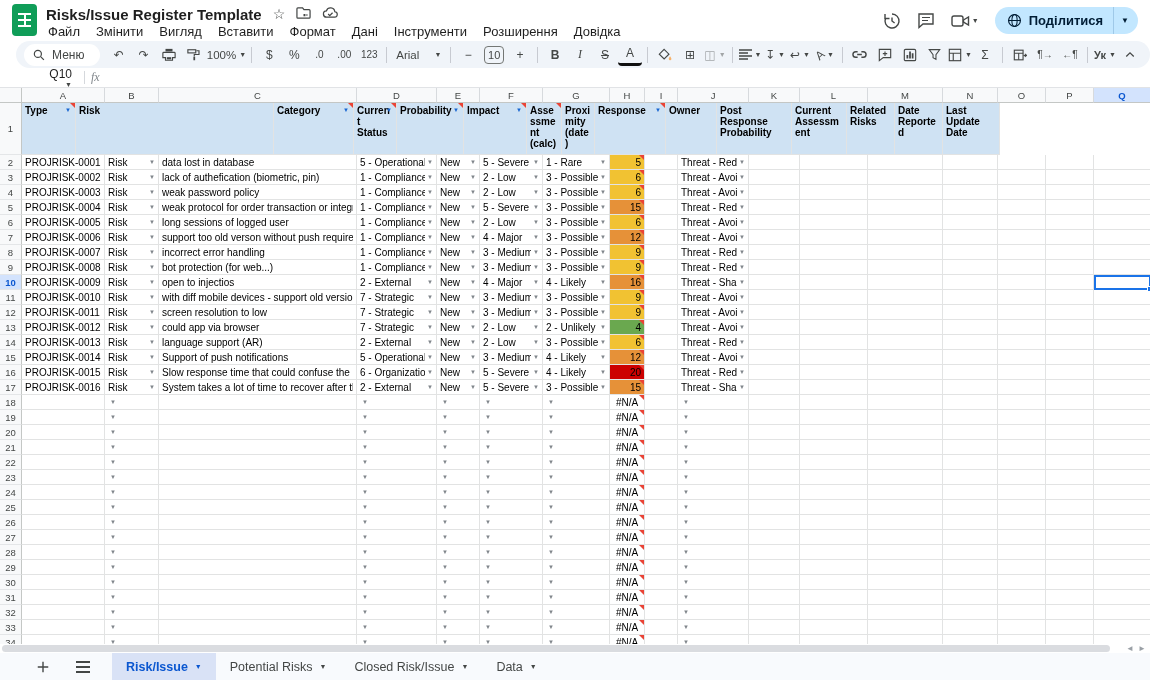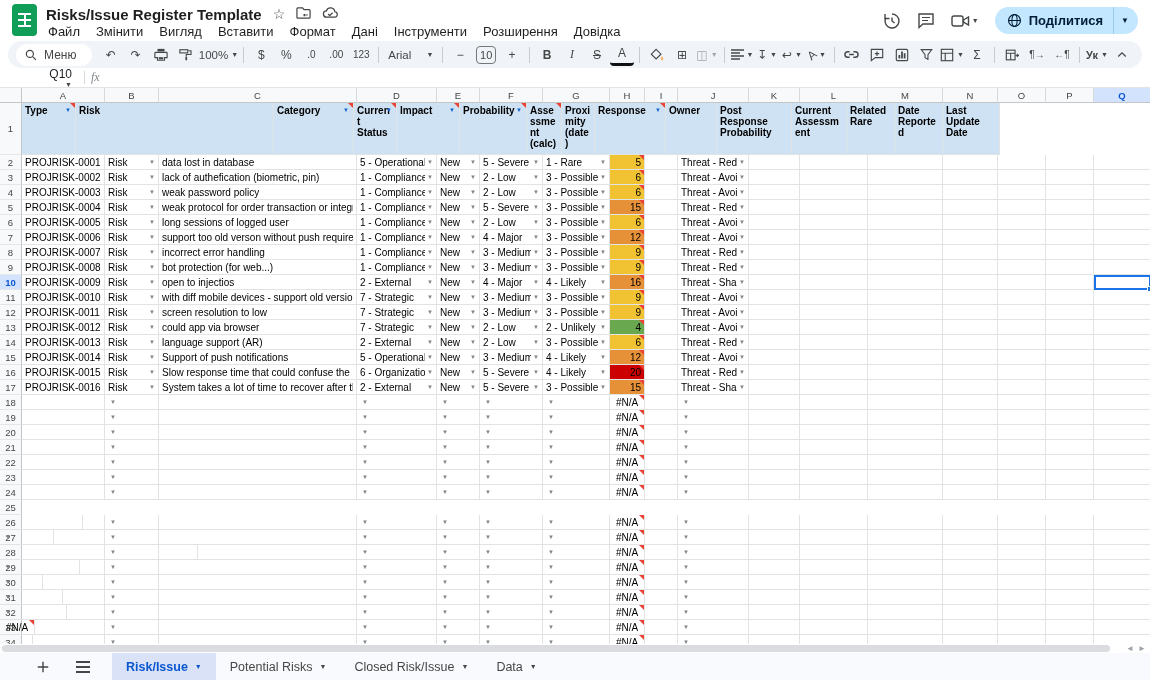--- a/index.html
+++ b/index.html
@@ -22,21 +22,21 @@
   .tb-ico { font-size:14px; color:#444746; }
   #menu-row { position:absolute; left:40px; top:23px; display:flex; }
   .menu-item { font-size:13px; color:#1f1f1f; padding:1px 8px; border-radius:8px; cursor:default; }
   #top-right { position:absolute; right:12px; top:7px; display:flex; align-items:center; gap:16px; }
   #share-btn { display:flex; align-items:center; height:27px; background:#C2E7FF; border-radius:14px; overflow:hidden; }
   #share-main { display:flex; align-items:center; gap:7px; padding:0 10px 0 12px; height:100%; }
   #share-label { font-size:13px; font-weight:bold; color:#001D35; }
   #share-caret { display:flex; align-items:center; padding:0 9px 0 7px; height:100%; border-left:1px solid #9fc9e8; font-size:8px; color:#001D35; }
 
   
-  #toolbar { position:absolute; top:41px; left:8px; width:1134px; height:27px; background:#F0F4F9;
+  #toolbar { position:absolute; top:41px; left:16px; width:1134px; height:27px; background:#F0F4F9;
     border-radius:14px; display:flex; align-items:center; padding:0 8px; gap:1px; }
   .tbtn { min-width:24px; height:22px; display:flex; align-items:center; justify-content:center;
     font-size:12px; color:#444746; border-radius:4px; position:relative; gap:2px; }
   .tbtn.small { font-size:10px; }
   .tcaret { font-size:7px; color:#444746; margin-left:1px; }
   .tdiv { width:1px; height:16px; background:#c7cad1; margin:0 4px; flex:none; }
   #search-pill { display:flex; align-items:center; gap:7px; width:92px; height:22px; background:#fff;
     border-radius:11px; padding-left:9px; margin-right:6px; font-size:12px; color:#444746; }
   #zoom-btn { font-size:11.5px; padding:0 4px; }
   #font-btn { font-size:11.5px; width:64px; justify-content:space-between; padding:0 4px; }
@@ -343,30 +343,30 @@
       <div class="cell" style="width: 80px; height: 52px;">
         <span class="txt">Category</span>
         <span class="fltr">▼</span>
         <span class="note"></span>
       </div>
       <div class="cell" style="width: 43px; height: 52px;">
         <span class="txt">Current Status</span>
         <span class="fltr">▼</span>
         <span class="note"></span>
       </div>
+      <div class="cell" style="width: 67px; height: 52px;">
+        <span class="txt">Probability</span>
+        <span class="fltr">▼</span>
+        <span class="note"></span>
+      </div>
       <div class="cell" style="width: 63px; height: 52px;">
         <span class="txt">Impact</span>
         <span class="fltr">▼</span>
         <span class="note"></span>
       </div>
-      <div class="cell" style="width: 67px; height: 52px;">
-        <span class="txt">Probability</span>
-        <span class="fltr">▼</span>
-        <span class="note"></span>
-      </div>
       <div class="cell" style="width: 35px; height: 52px;">
         <span class="txt">Assessment (calc)</span>
         <span class="note"></span>
       </div>
       <div class="cell" style="width: 33px; height: 52px;">
         <span class="txt">Proximity (date)</span>
       </div>
       <div class="cell" style="width: 71px; height: 52px;">
         <span class="txt">Response</span>
         <span class="fltr">▼</span>
@@ -375,21 +375,21 @@
       <div class="cell" style="width: 51px; height: 52px;">
         <span class="txt">Owner</span>
       </div>
       <div class="cell" style="width: 75px; height: 52px;">
         <span class="txt">Post Response Probability</span>
       </div>
       <div class="cell" style="width: 55px; height: 52px;">
         <span class="txt">Current Assessment</span>
       </div>
       <div class="cell" style="width: 48px; height: 52px;">
-        <span class="txt">Related Rare</span>
+        <span class="txt">Related Risks</span>
       </div>
       <div class="cell" style="width: 48px; height: 52px;">
         <span class="txt">Date Reported</span>
       </div>
       <div class="cell" style="width: 57px; height: 52px;">
         <span class="txt">Last Update Date</span>
       </div>
     </div>
     <div class="srow" style="height: 15px;">
       <div class="rownum" style="height: 15px;">2</div>
@@ -1349,21 +1349,21 @@
         <span class="dd">▼</span>
       </div>
       <div class="cell" style="width: 51px; height: 15px;"></div>
       <div class="cell" style="width: 68px; height: 15px;"></div>
       <div class="cell" style="width: 75px; height: 15px;"></div>
       <div class="cell" style="width: 55px; height: 15px;"></div>
       <div class="cell" style="width: 48px; height: 15px;"></div>
       <div class="cell" style="width: 48px; height: 15px;"></div>
       <div class="cell" style="width: 57px; height: 15px;"></div>
     </div>
-    <div class="srow" style="height: 15px; flex-direction: column;">
+    <div class="srow" style="height: 15px;">
       <div class="rownum" style="height: 15px;">25</div>
       <div class="cell" style="width: 83px; height: 15px;"></div>
       <div class="cell" style="width: 54px; height: 15px;">
         <span class="dd">▼</span>
       </div>
       <div class="cell" style="width: 198px; height: 15px;"></div>
       <div class="cell" style="width: 80px; height: 15px;">
         <span class="dd">▼</span>
       </div>
       <div class="cell" style="width: 43px; height: 15px;">

